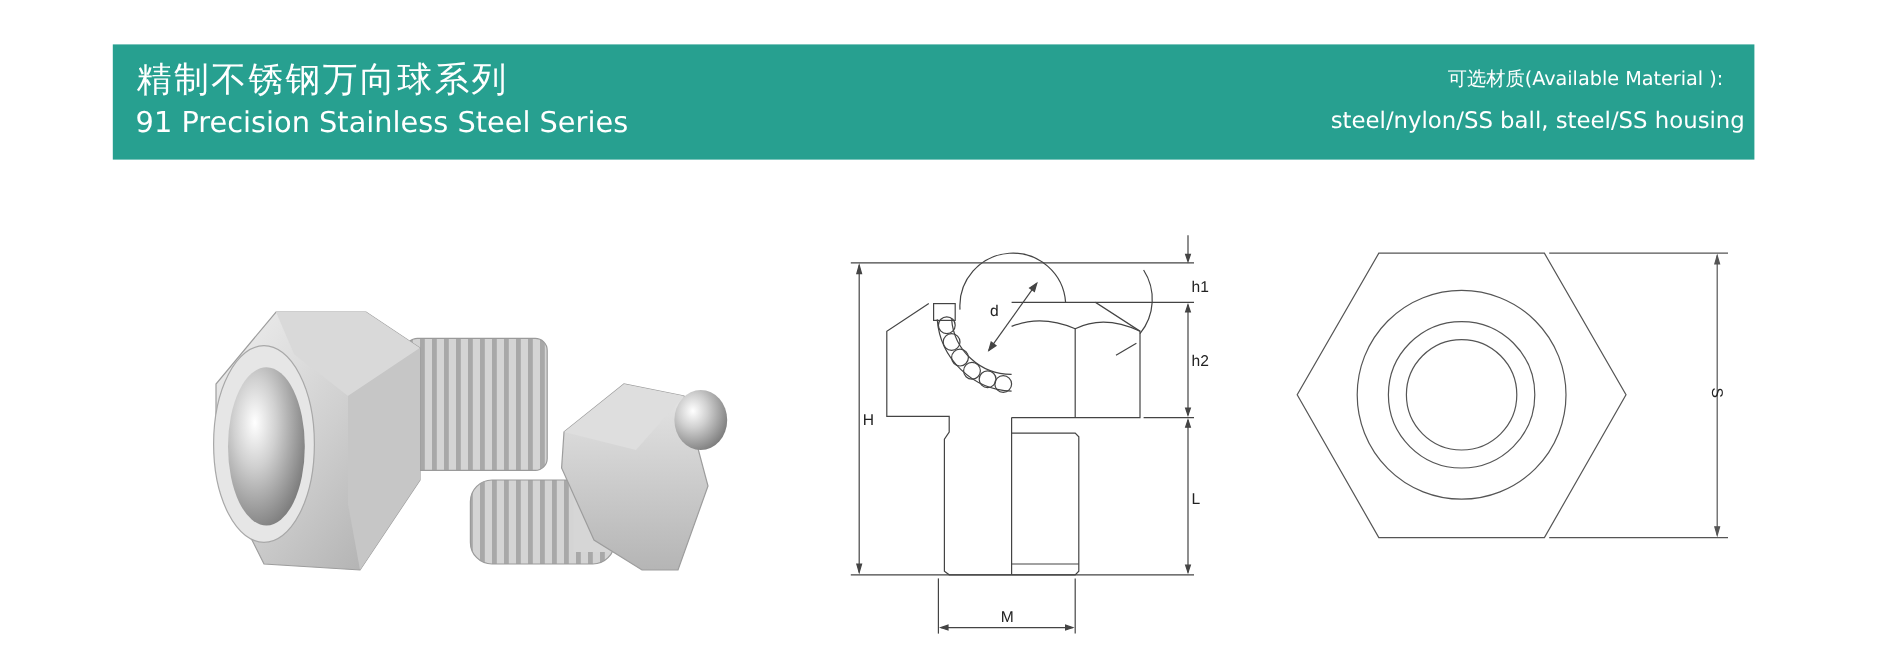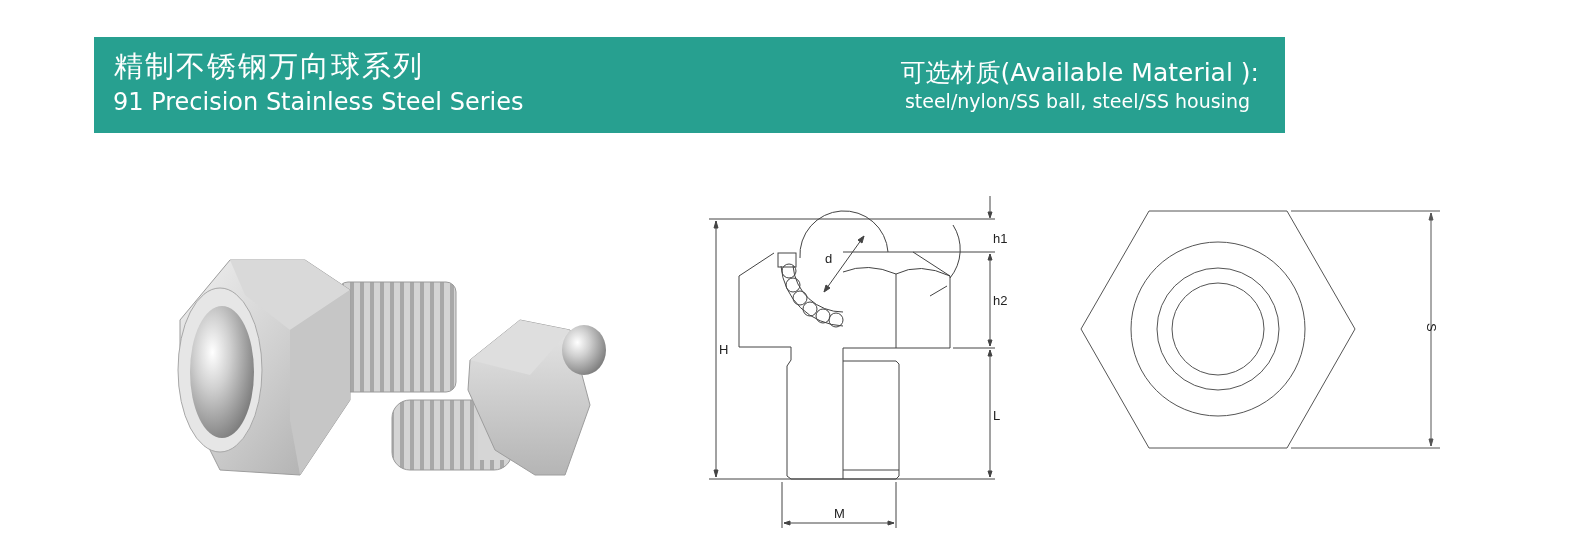--- a/index.html
+++ b/index.html
@@ -1,21 +1,21 @@
 <!DOCTYPE html>
 <html><head>
 <meta charset="utf-8">
 <style>
   html, body { margin:0; padding:0; background:#ffffff; }
   body { width:1572px; height:558px; position:relative; overflow:hidden; font-family:"DejaVu Sans", sans-serif; }
-  .banner { position:absolute; left:94px; top:37px; width:1191px; height:96px; background:#27a090; color:#ffffff; }
+  .banner { position:absolute; left:94px; top:37px; width:1368px; height:96px; background:#27a090; color:#ffffff; }
   .title-cn { position:absolute; left:20px; top:10px; font-size:29px; letter-spacing:2px; font-family:"DejaVu Sans", sans-serif; font-weight:normal; }
   .title-en { position:absolute; left:19px; top:51px; font-size:24px; font-family:"DejaVu Sans", sans-serif; }
-  .mat-label { position:absolute; right:26px; top:19px; font-size:25px; text-align:right; }
-  .mat-value { position:absolute; right:35px; top:53px; font-size:19px; text-align:right; }
+  .mat-label { position:absolute; right:26px; top:19px; font-size:16px; text-align:right; }
+  .mat-value { position:absolute; right:8px; top:53px; font-size:19px; text-align:right; }
   .photo { position:absolute; left:150px; top:220px; width:480px; height:300px; }
   .side { position:absolute; left:690px; top:190px; width:340px; height:350px; }
   .top { position:absolute; left:1060px; top:195px; width:400px; height:270px; }
   svg text { font-family:"Liberation Sans", sans-serif; fill:#222; }
 </style>
 </head>
 <body>
 
 <div class="banner">
   <div class="title-cn">精制不锈钢万向球系列</div>

